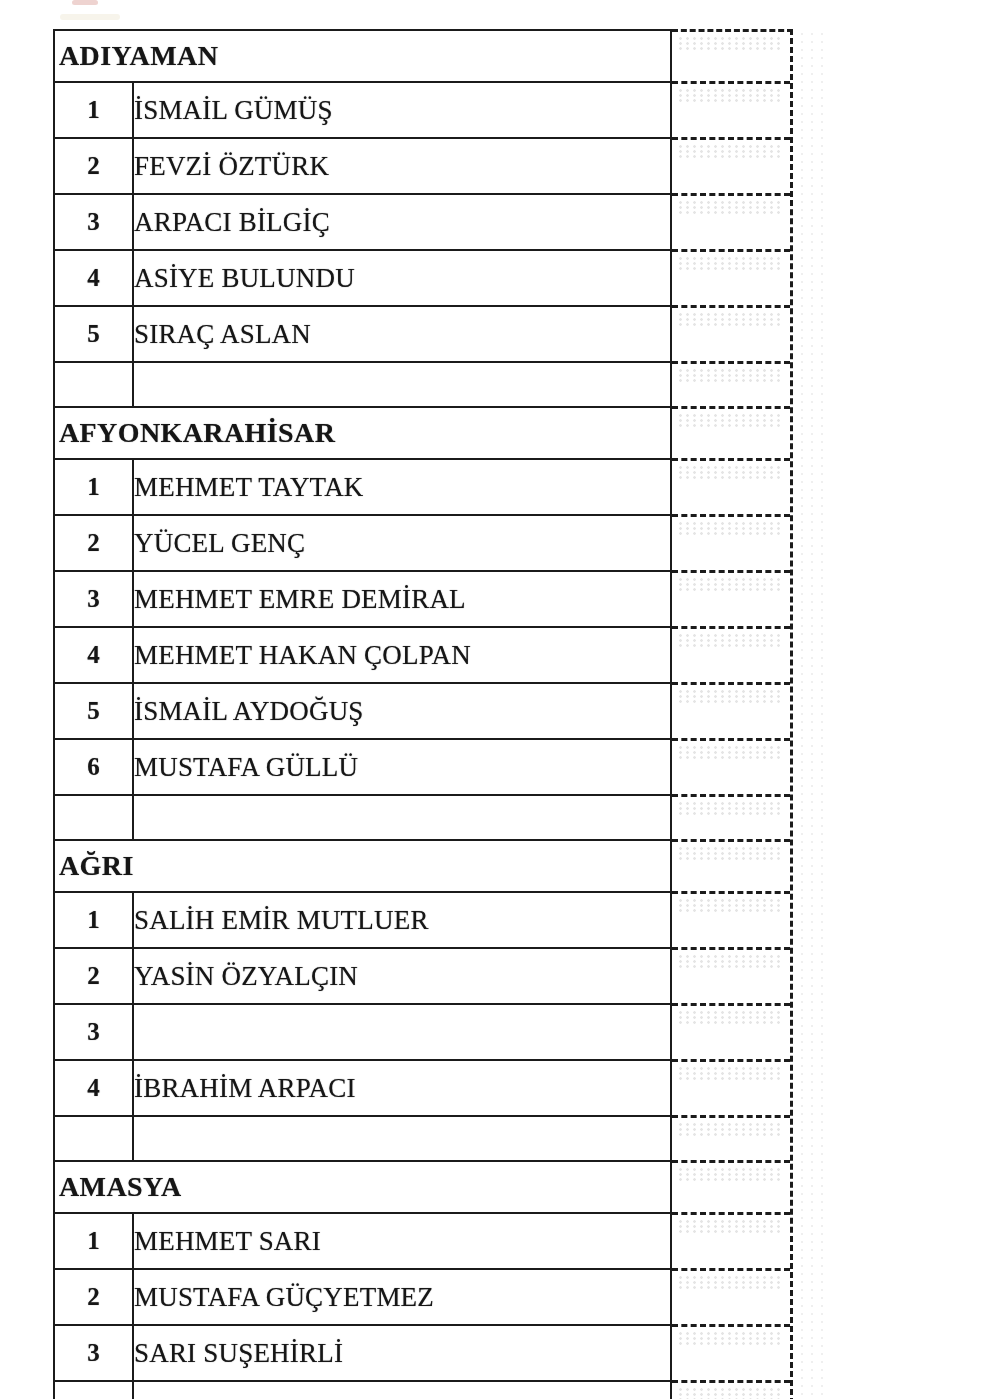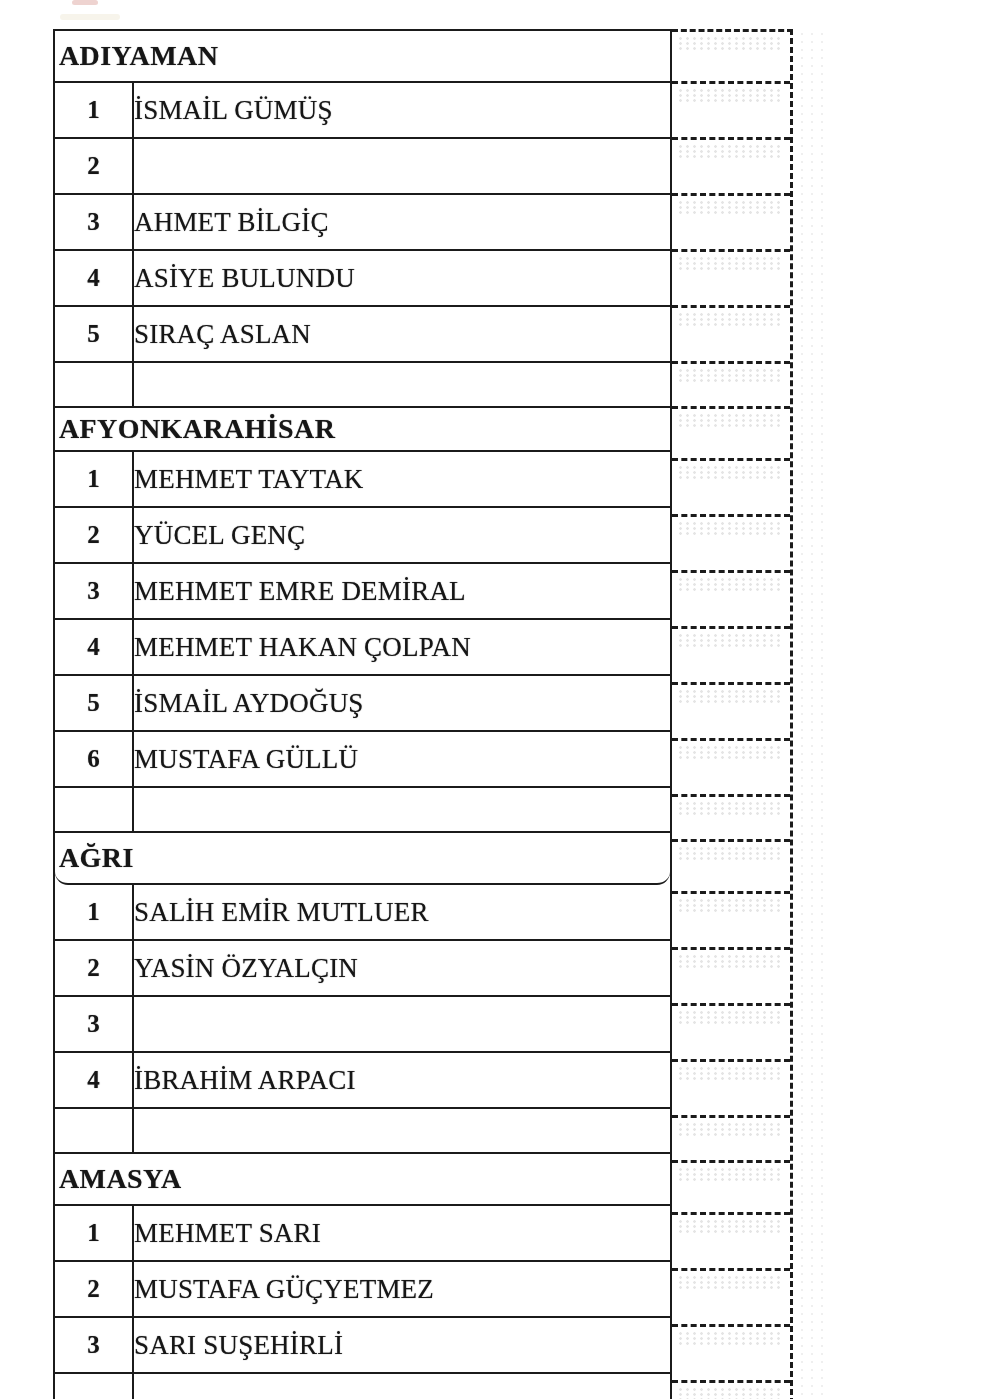--- a/index.html
+++ b/index.html
@@ -138,38 +138,39 @@
   <div class="scan-smudge"></div>
   <div class="scan-smudge2"></div>
   <div class="candidate-table">
       <div class="row header-row" style="height: 52px;">ADIYAMAN</div>
       <div class="row" style="height: 56px;">
         <div class="num-cell">1</div>
         <div class="name-cell">İSMAİL GÜMÜŞ</div>
       </div>
       <div class="row" style="height: 56px;">
         <div class="num-cell">2</div>
-      </div>
-      <div class="row" style="height: 56px;">
-        <div class="num-cell">3</div>
-        <div class="name-cell">AHMET BİLGİÇ</div>
+        <div class="name-cell">FEVZİ ÖZTÜRK</div>
+      </div>
+      <div class="row" style="height: 56px;">
+        <div class="num-cell">3</div>
+        <div class="name-cell">ARPACI BİLGİÇ</div>
       </div>
       <div class="row" style="height: 56px;">
         <div class="num-cell">4</div>
         <div class="name-cell">ASİYE BULUNDU</div>
       </div>
       <div class="row" style="height: 56px;">
         <div class="num-cell">5</div>
         <div class="name-cell">SIRAÇ ASLAN</div>
       </div>
       <div class="row" style="height: 45px;">
         <div class="num-cell"></div>
         <div class="name-cell"></div>
       </div>
-      <div class="row header-row" style="height: 44px;">AFYONKARAHİSAR</div>
+      <div class="row header-row" style="height: 52px;">AFYONKARAHİSAR</div>
       <div class="row" style="height: 56px;">
         <div class="num-cell">1</div>
         <div class="name-cell">MEHMET TAYTAK</div>
       </div>
       <div class="row" style="height: 56px;">
         <div class="num-cell">2</div>
         <div class="name-cell">YÜCEL GENÇ</div>
       </div>
       <div class="row" style="height: 56px;">
         <div class="num-cell">3</div>
@@ -184,21 +185,21 @@
         <div class="name-cell">İSMAİL AYDOĞUŞ</div>
       </div>
       <div class="row" style="height: 56px;">
         <div class="num-cell">6</div>
         <div class="name-cell">MUSTAFA GÜLLÜ</div>
       </div>
       <div class="row" style="height: 45px;">
         <div class="num-cell"></div>
         <div class="name-cell"></div>
       </div>
-      <div class="row header-row" style="height: 52px; border-radius: 13px;">AĞRI</div>
+      <div class="row header-row" style="height: 52px;">AĞRI</div>
       <div class="row" style="height: 56px;">
         <div class="num-cell">1</div>
         <div class="name-cell">SALİH EMİR MUTLUER</div>
       </div>
       <div class="row" style="height: 56px;">
         <div class="num-cell">2</div>
         <div class="name-cell">YASİN ÖZYALÇIN</div>
       </div>
       <div class="row" style="height: 56px;">
         <div class="num-cell">3</div>

